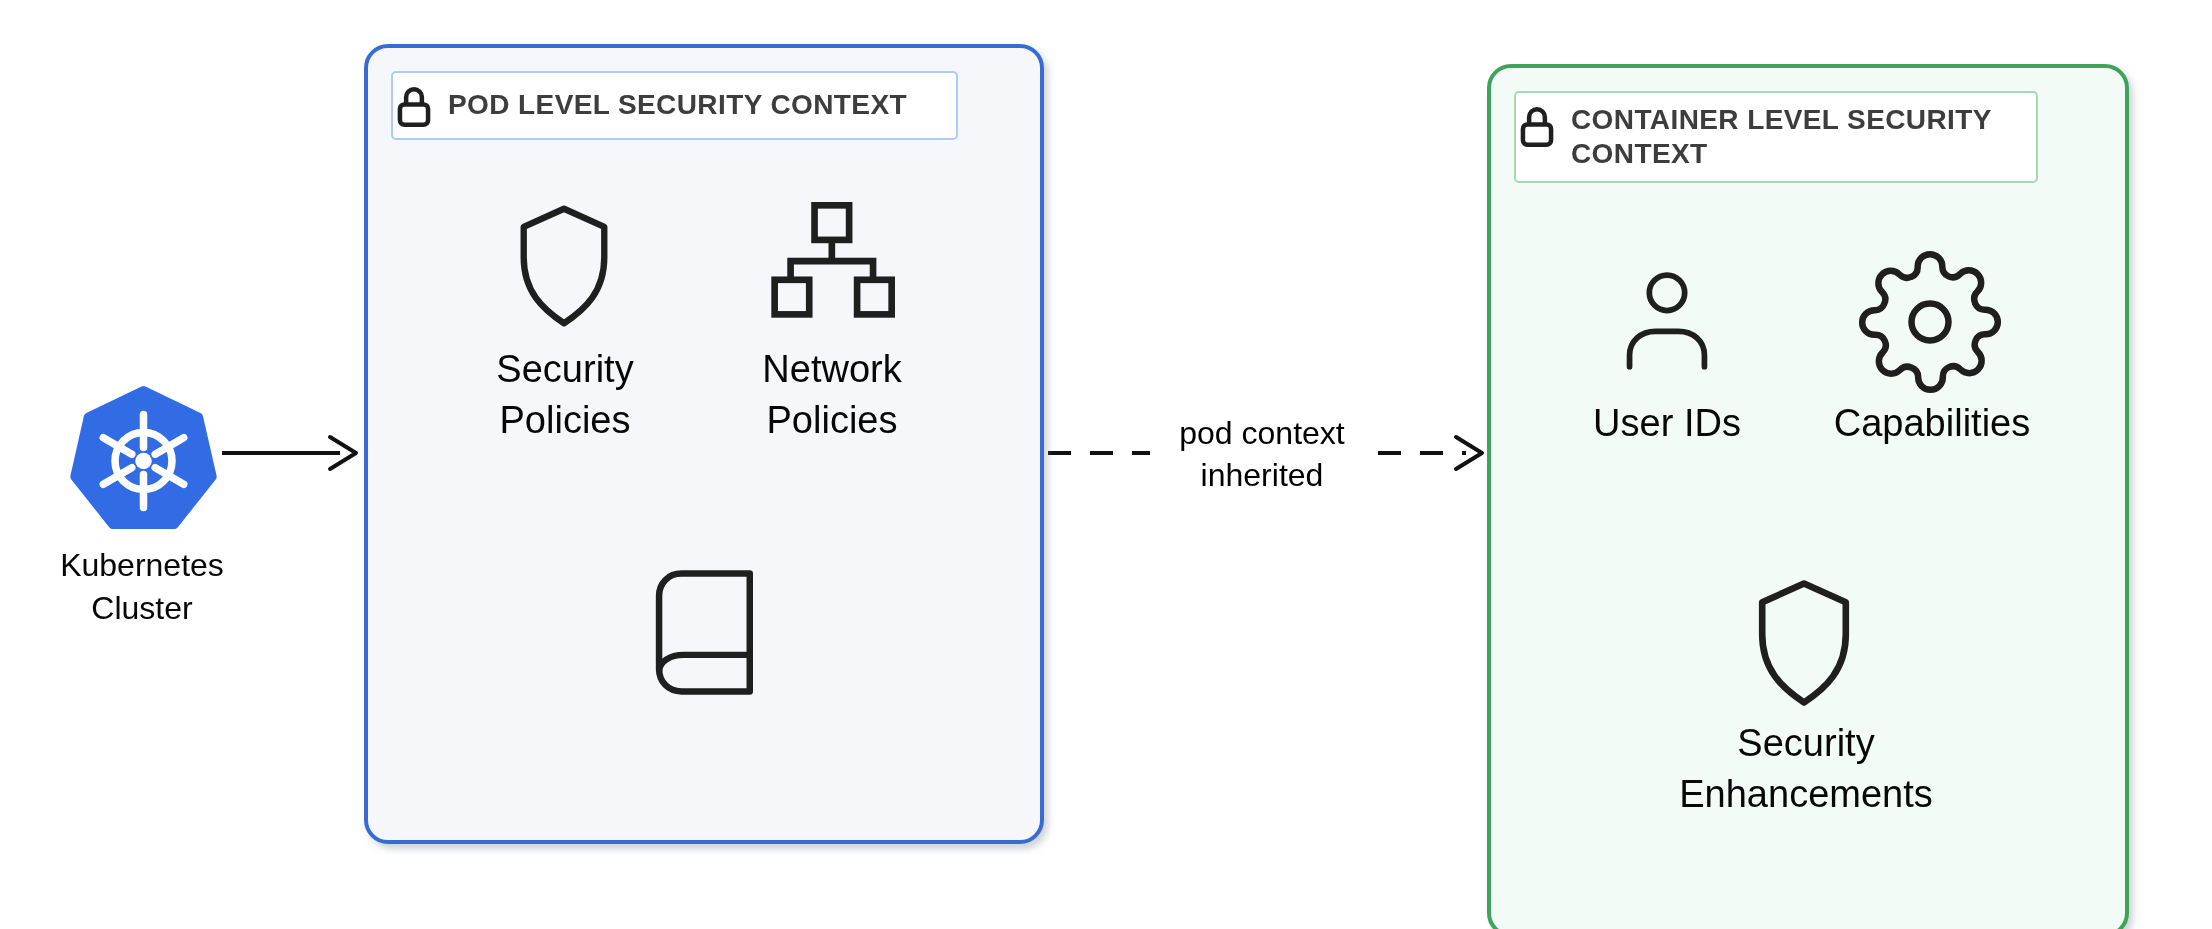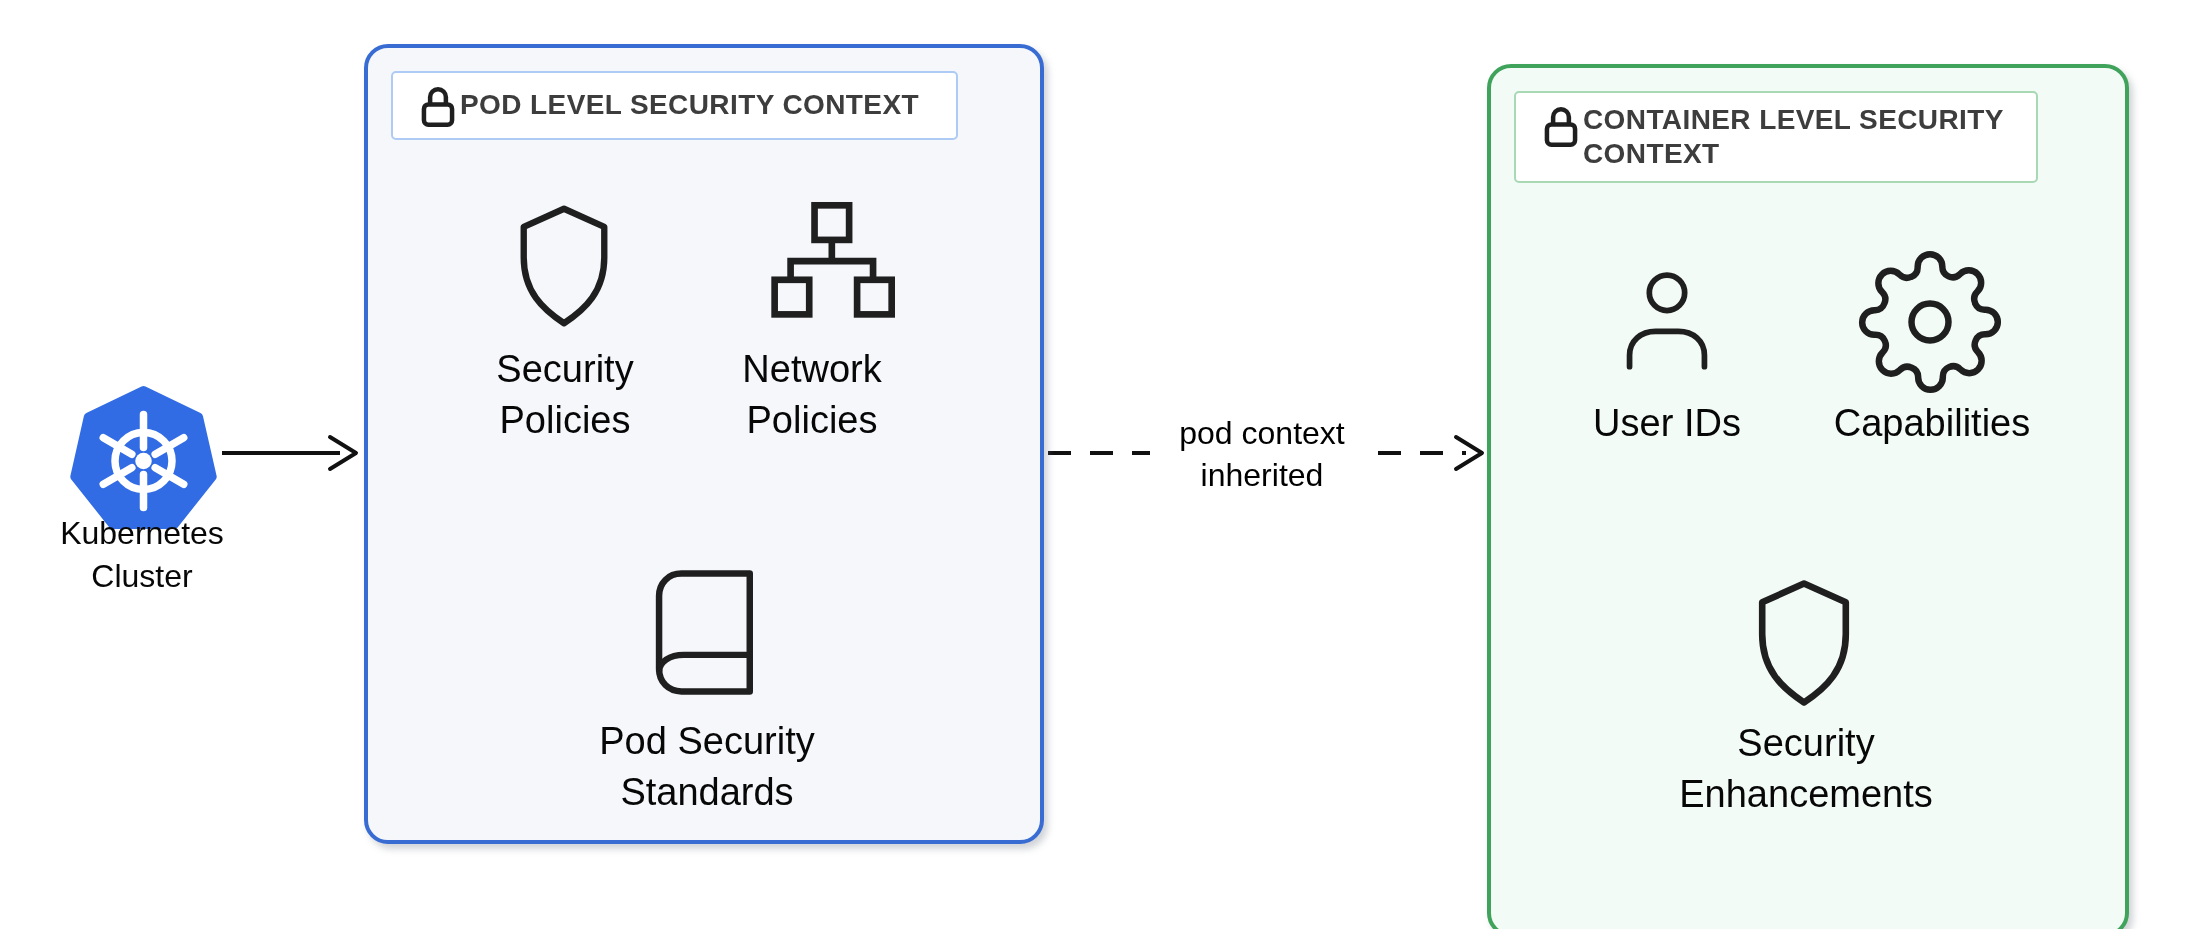--- a/index.html
+++ b/index.html
@@ -18,21 +18,21 @@
     border:4px solid var(--pod-border,#386CD3);
     background:var(--pod-bg,#F5F7FB);
   }
   .container-box{
     left:1487px;top:64px;width:642px;height:873px;
     border:4px solid var(--container-border,#3FA35C);
     background:var(--container-bg,#F3FBF7);
   }
   .title-chip{
     position:absolute;box-sizing:border-box;background:#ffffff;
-    border-radius:5px;display:flex;gap:4px;padding:0 27px;
+    border-radius:5px;display:flex;gap:16px;padding:0 3px;
   }
   .pod-box .title-chip{
     left:23px;top:23px;width:567px;height:69px;
     border:2px solid var(--pod-title-border,#AECBF5);align-items:center;
   }
   .container-box .title-chip{
     left:23px;top:23px;width:524px;min-height:88px;
     border:2px solid var(--container-title-border,#A8D8B4);
     align-items:flex-start;padding-top:10px;padding-bottom:10px;
   }
@@ -42,21 +42,21 @@
   }
   .lock{flex:0 0 auto;}
   
   .node-icon{position:absolute;}
   .caption{
     position:absolute;transform:translateX(-50%);
     font-size:38px;font-weight:500;color:#070707;line-height:1.35;
     text-align:center;white-space:pre-line;
   }
   .cluster-label{
-    position:absolute;left:142px;top:512px;transform:translateX(-50%);
+    position:absolute;left:142px;top:544px;transform:translateX(-50%);
     font-size:32px;font-weight:500;color:#070707;line-height:1.35;
     text-align:center;white-space:pre-line;
   }
   .edge-label{
     position:absolute;left:1262px;top:455px;transform:translate(-50%,-50%);
     font-size:32px;font-weight:500;color:#000000;line-height:1.3;
     text-align:center;white-space:pre-line;background:#ffffff;padding:2px 10px;
   }
   svg{display:block;}
 </style>
@@ -112,31 +112,29 @@
 
     <svg class="node-icon" style="left:395px;top:152px;" width="135" height="133" viewBox="0 0 100 100">
       <g stroke="var(--icon-stroke,#1F1F1F)" stroke-width="5" fill="none">
         <rect x="38" y="4" width="26" height="26"></rect>
         <path d="M51,30 V46"></path>
         <path d="M20,60 V46 H82 V60"></path>
         <rect x="8" y="60" width="26" height="26"></rect>
         <rect x="70" y="60" width="26" height="26"></rect>
       </g>
     </svg>
-    <div class="caption" style="left:444px;top:296px;">Network
+    <div class="caption" style="left:464px;top:296px;">Network
 Policies</div>
 
     <svg class="node-icon" style="left:284px;top:519px;" width="106" height="131" viewBox="0 0 90 110">
       <g stroke="var(--icon-stroke,#1F1F1F)" stroke-width="5.5" fill="none" stroke-linejoin="round">
         <path d="M25,5 H83 V105 H25 C14,105 6,97 6,86 V24 C6,13 14,5 25,5 Z"></path>
         <path d="M83,74 H27 C15,74 6,80 6,88"></path>
       </g>
     </svg>
-    <div class="caption" style="left:339px;top:668px;">Pod Security
-Standards</div>
   </div>
 
   <div class="edge-label">pod context
 inherited</div>
 
   <div class="group-box container-box">
     <div class="title-chip">
       <svg class="lock" width="36" height="45" viewBox="0 0 32 40">
         <g stroke="var(--icon-stroke,#1F1F1F)" stroke-width="4" fill="none" stroke-linejoin="round">
           <rect x="3.5" y="19" width="25" height="18" rx="4"></rect>

